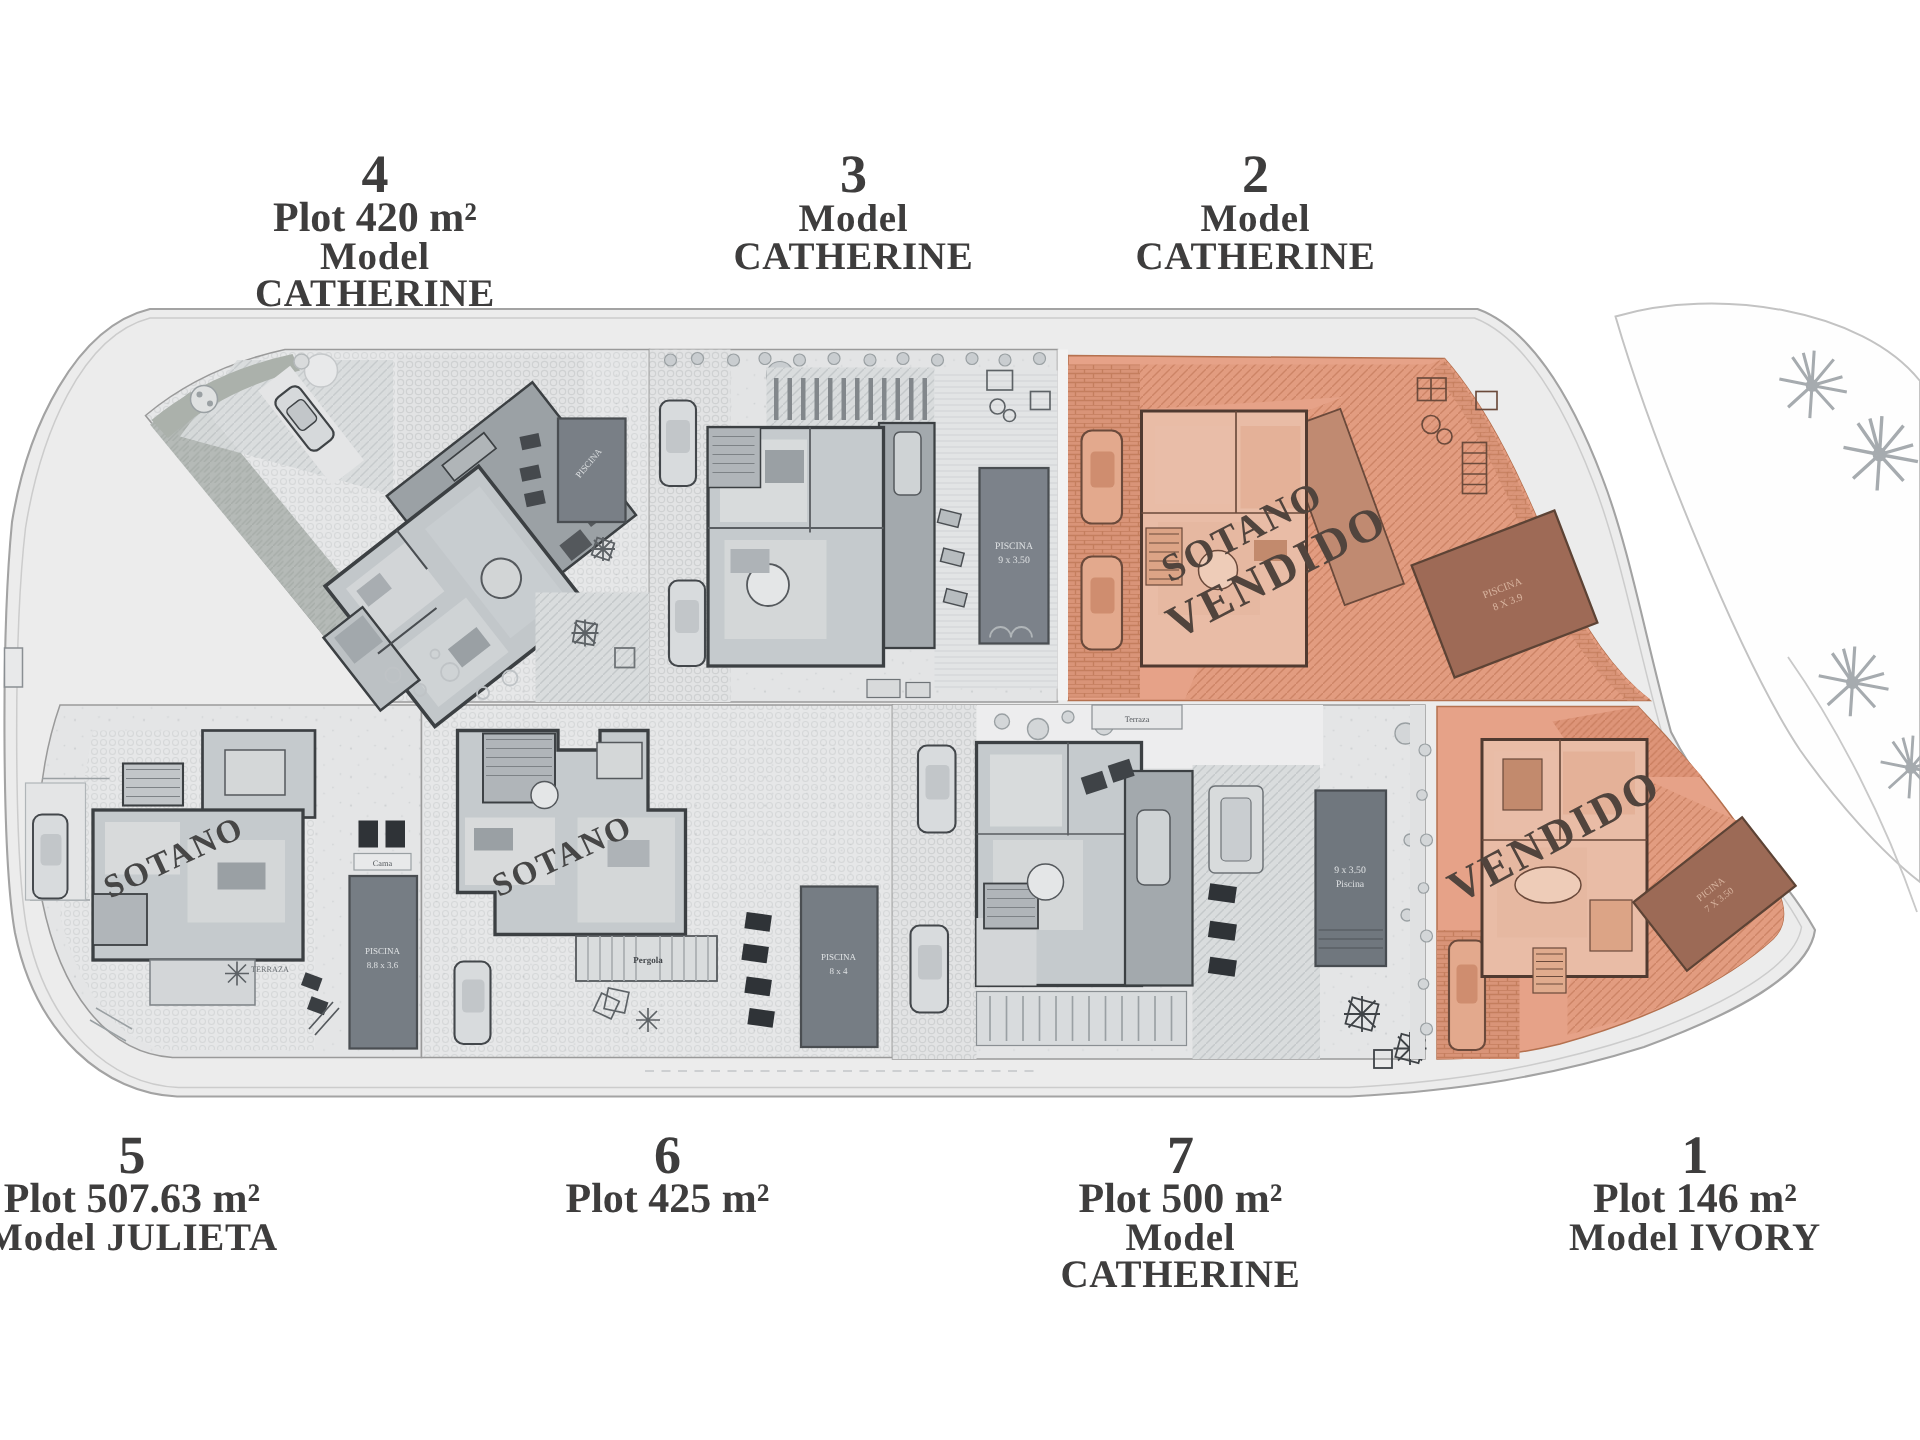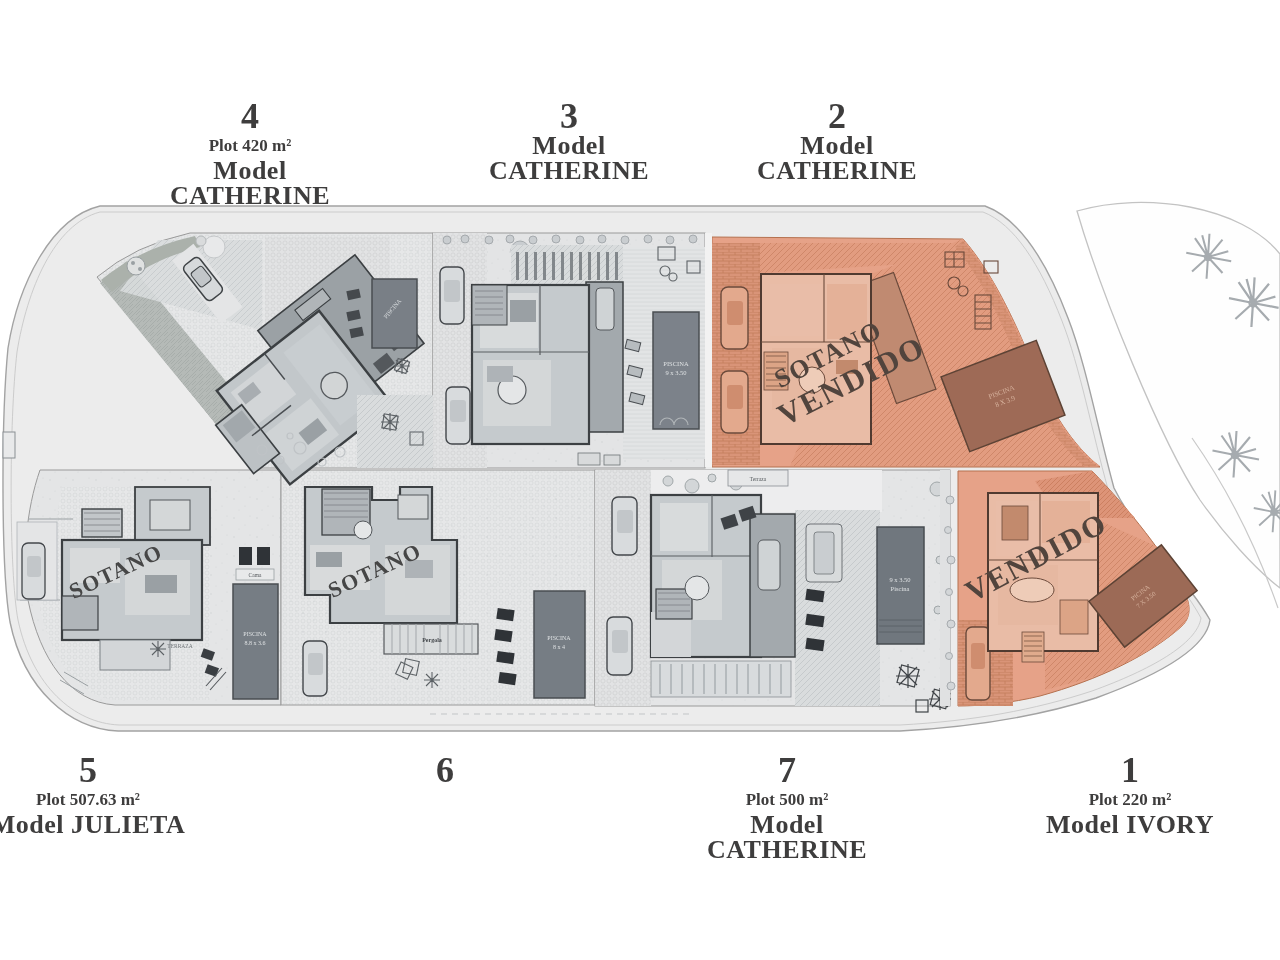--- a/index.html
+++ b/index.html
@@ -1,19 +1,19 @@
 <!DOCTYPE html>
 <html><head><meta charset="utf-8">
 <style>
 html,body{margin:0;padding:0;background:#ffffff;}
 #page{position:relative;width:1280px;height:960px;background:#ffffff;overflow:hidden;
 font-family:"Liberation Serif",serif;}
 .lab{position:absolute;text-align:center;color:#3e3d3d;font-weight:bold;line-height:25px;}
 .lab .n{font-size:36px;line-height:34px;}
-.lab .p{font-size:17px;}
+.lab .p{font-size:28px;}
 .lab .m{font-size:26px;letter-spacing:0.5px;}
 </style></head>
 <body>
 <div id="page">
 <svg width="1280" height="960" viewBox="0 0 1280 960" style="position:absolute;left:0;top:0">
 <defs>
 <pattern id="cb" width="6" height="6" patternUnits="userSpaceOnUse">
  <rect width="6" height="6" fill="#e2e3e4"></rect>
  <circle cx="3" cy="3" r="2.1" fill="none" stroke="#cfd1d2" stroke-width="0.8"></circle>
 </pattern>
@@ -462,23 +462,24 @@
       <div class="n">2</div>
       <div class="m">Model CATHERINE</div>
     </div>
 <div class="lab" style="left:-32px;top:753px;width:240px;">
       <div class="n">5</div>
       <div class="p">Plot 507.63 m²</div>
       <div class="m">Model JULIETA</div>
     </div>
 <div class="lab" style="left:325px;top:753px;width:240px;">
       <div class="n">6</div>
+      <div class="p">Plot 425 m²</div>
     </div>
 <div class="lab" style="left:667px;top:753px;width:240px;">
       <div class="n">7</div>
       <div class="p">Plot 500 m²</div>
       <div class="m">Model CATHERINE</div>
     </div>
 <div class="lab" style="left:1010px;top:753px;width:240px;">
       <div class="n">1</div>
-      <div class="p">Plot 220 m²</div>
+      <div class="p">Plot 146 m²</div>
       <div class="m">Model IVORY</div>
     </div>
 </div>
 </body></html>

